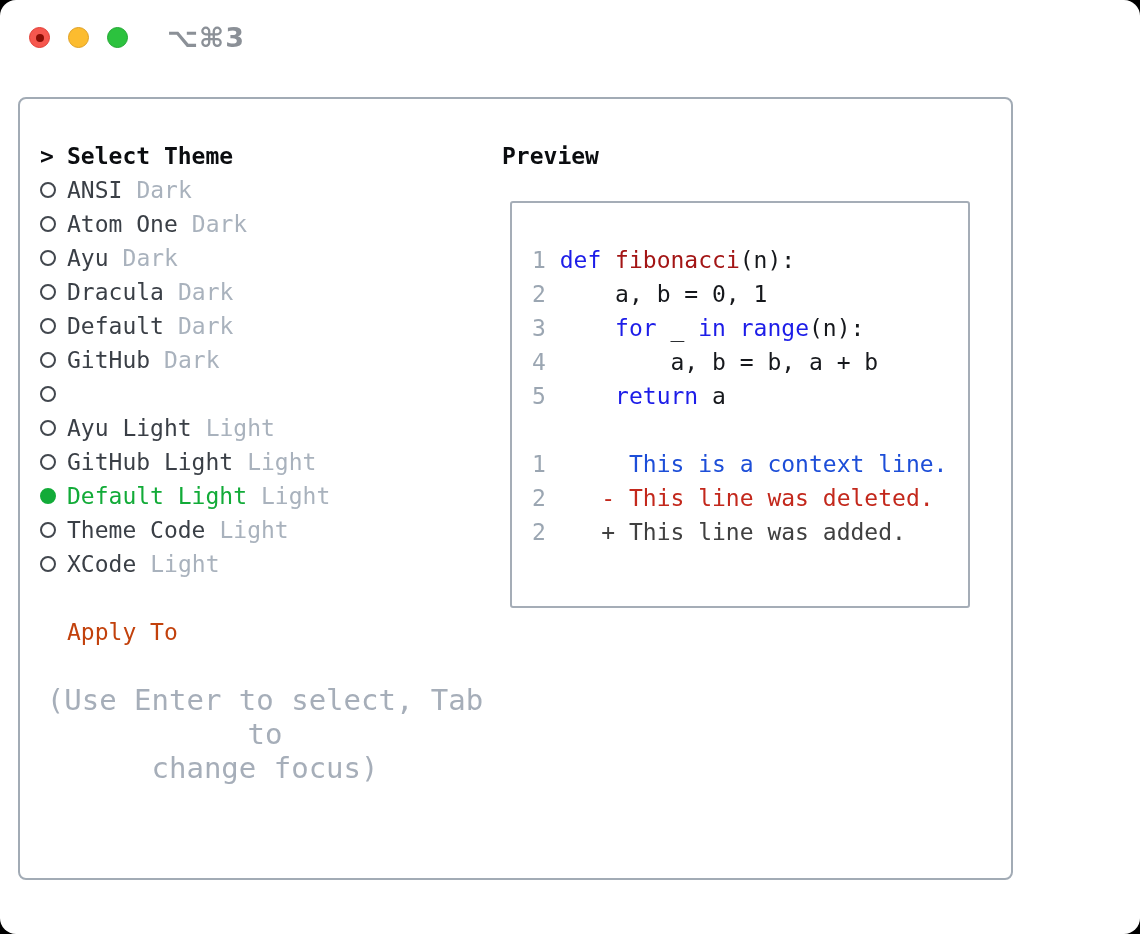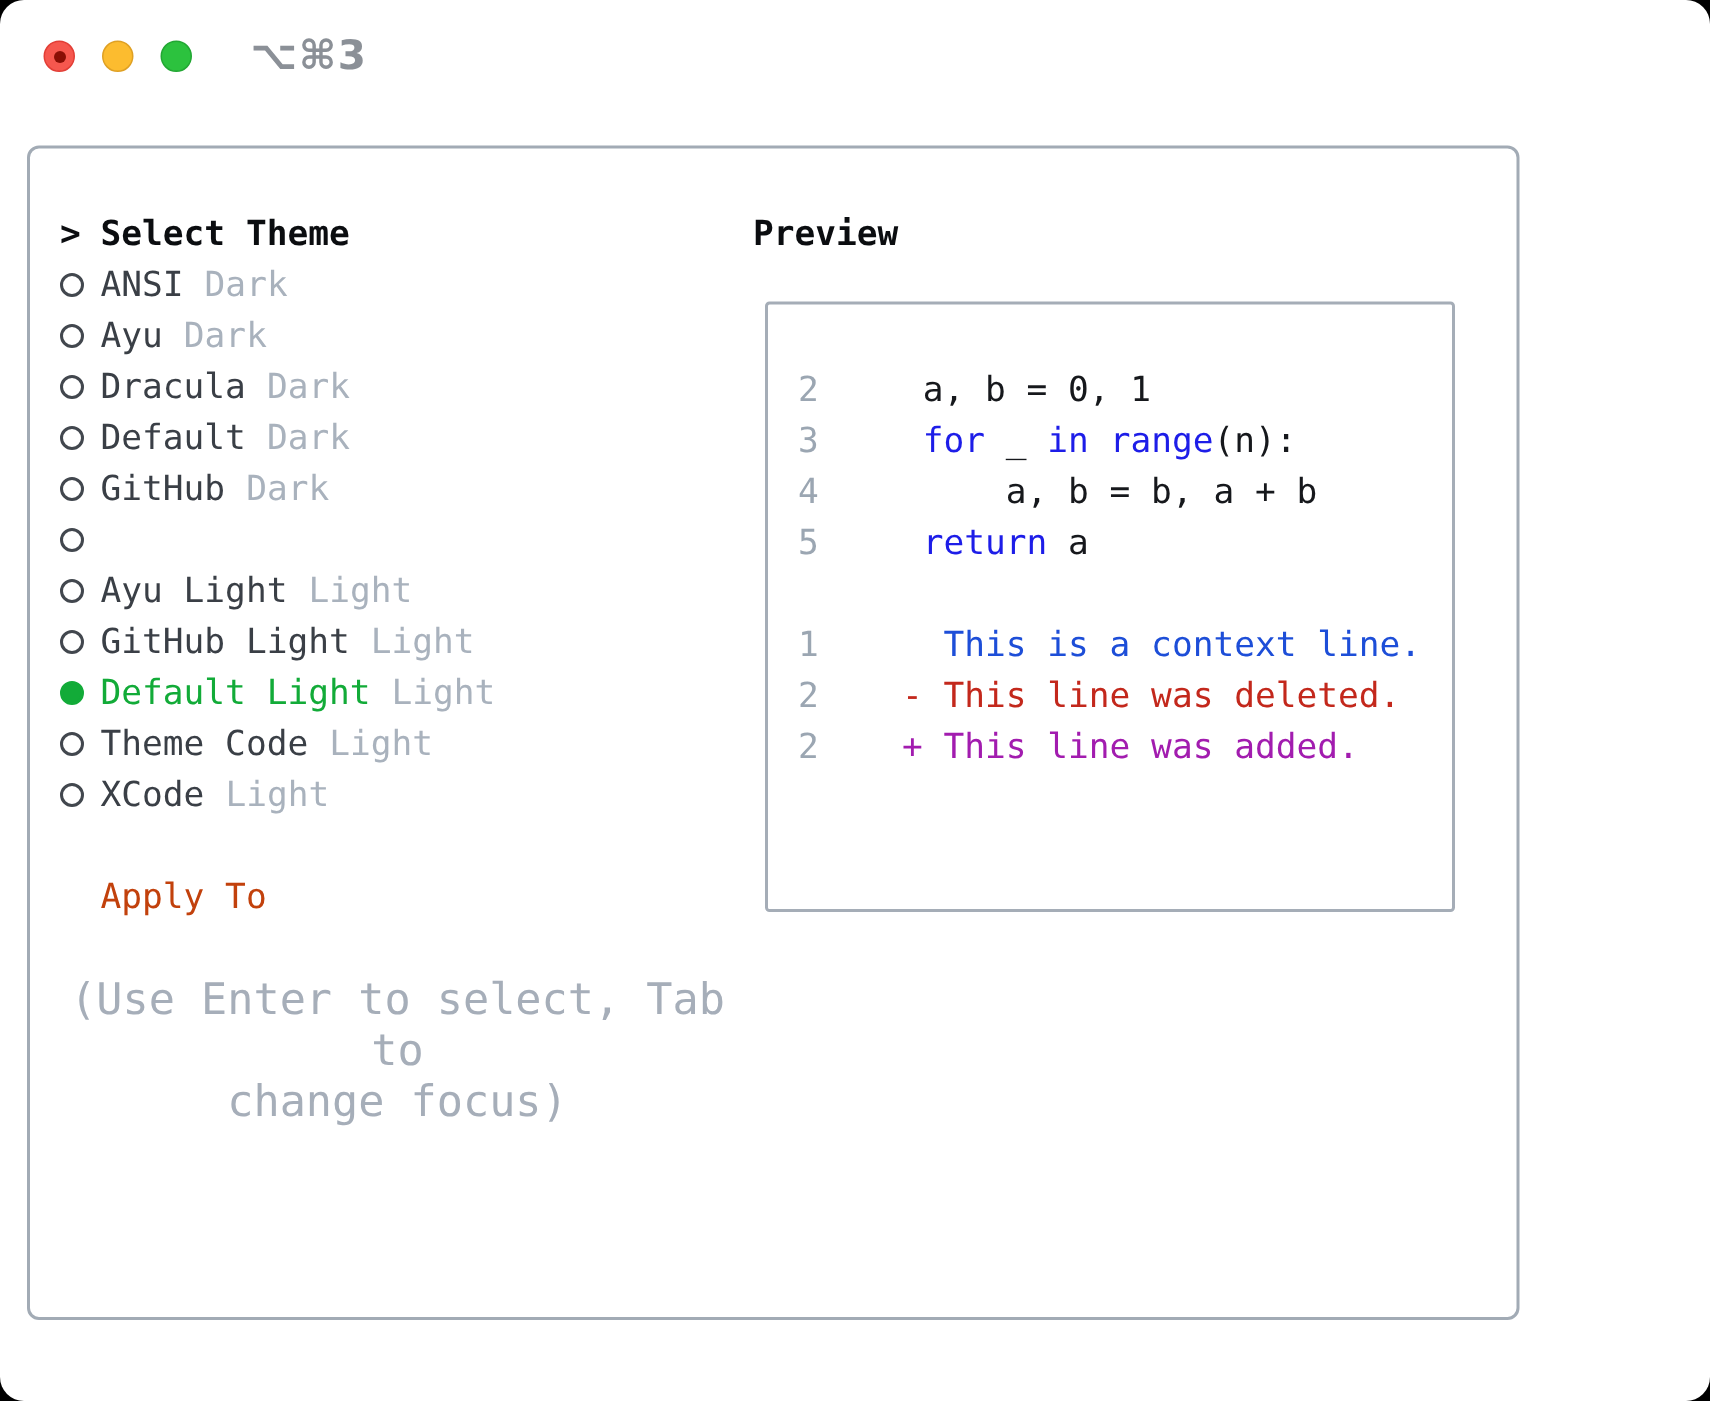--- a/index.html
+++ b/index.html
@@ -52,21 +52,21 @@
     box-sizing:border-box;border:2px solid #a5adb7;border-radius:3px;
     padding:40px 0 0 20px;overflow:hidden;background:#fff;
   }
   .code-line{height:34px;font-size:23px;line-height:34px;white-space:pre;}
   .tok-ln{color:#9ba6b2;}
   .tok-kw{color:#1d1de8;}
   .tok-fn{color:#a31515;}
   .tok-tx{color:#16181c;}
   .tok-ctx{color:#1d4ed8;}
   .tok-del{color:#c3281c;}
-  .tok-add{color:#a21caf;}
+  .tok-add{color:#404040;}
 </style>
 </head>
 <body>
 
 <div class="window">
 
   <div class="lights">
     <span class="light red">
         <span class="dot"></span>
       </span>
@@ -80,20 +80,24 @@
     <div class="col-left">
       <div class="row">
         <span class="marker prompt">&gt;</span>
         <span class="title">Select Theme</span>
       </div>
 
       <div id="theme-list">
           <div class="row option-row">
     <span class="marker"><span class="radio"></span></span>
     <span class="label"><span class="opt-name">ANSI</span><span class="opt-variant">Dark</span></span>
+  </div>
+          <div class="row option-row">
+    <span class="marker"><span class="radio"></span></span>
+    <span class="label"><span class="opt-name">Atom One</span><span class="opt-variant">Dark</span></span>
   </div>
           <div class="row option-row">
     <span class="marker"><span class="radio"></span></span>
     <span class="label"><span class="opt-name">Ayu</span><span class="opt-variant">Dark</span></span>
   </div>
           <div class="row option-row">
     <span class="marker"><span class="radio"></span></span>
     <span class="label"><span class="opt-name">Dracula</span><span class="opt-variant">Dark</span></span>
   </div>
           <div class="row option-row">
@@ -140,20 +144,21 @@
       <div class="hint">(Use Enter to select, Tab to
 change focus)</div>
     </div>
 
     <div class="col-right">
       <div class="row">
         <span class="title">Preview</span>
       </div>
       <div class="preview-box">
         <div id="code">
+            <div class="code-line"><span class="tok-ln">1 </span><span class="tok-kw">def</span><span class="tok-tx"> </span><span class="tok-fn">fibonacci</span><span class="tok-tx">(n):</span></div>
             <div class="code-line"><span class="tok-ln">2 </span><span class="tok-tx">    a, b = 0, 1</span></div>
             <div class="code-line"><span class="tok-ln">3 </span><span class="tok-tx">    </span><span class="tok-kw">for</span><span class="tok-tx"> _ </span><span class="tok-kw">in</span><span class="tok-tx"> </span><span class="tok-kw">range</span><span class="tok-tx">(n):</span></div>
             <div class="code-line"><span class="tok-ln">4 </span><span class="tok-tx">        a, b = b, a + b</span></div>
             <div class="code-line"><span class="tok-ln">5 </span><span class="tok-tx">    </span><span class="tok-kw">return</span><span class="tok-tx"> a</span></div>
             <div class="code-line"></div>
             <div class="code-line"><span class="tok-ln">1</span><span class="tok-ctx">      This is a context line.</span></div>
             <div class="code-line"><span class="tok-ln">2</span><span class="tok-tx">    </span><span class="tok-del">- This line was deleted.</span></div>
             <div class="code-line"><span class="tok-ln">2</span><span class="tok-tx">    </span><span class="tok-add">+ This line was added.</span></div>
           </div>
       </div>

